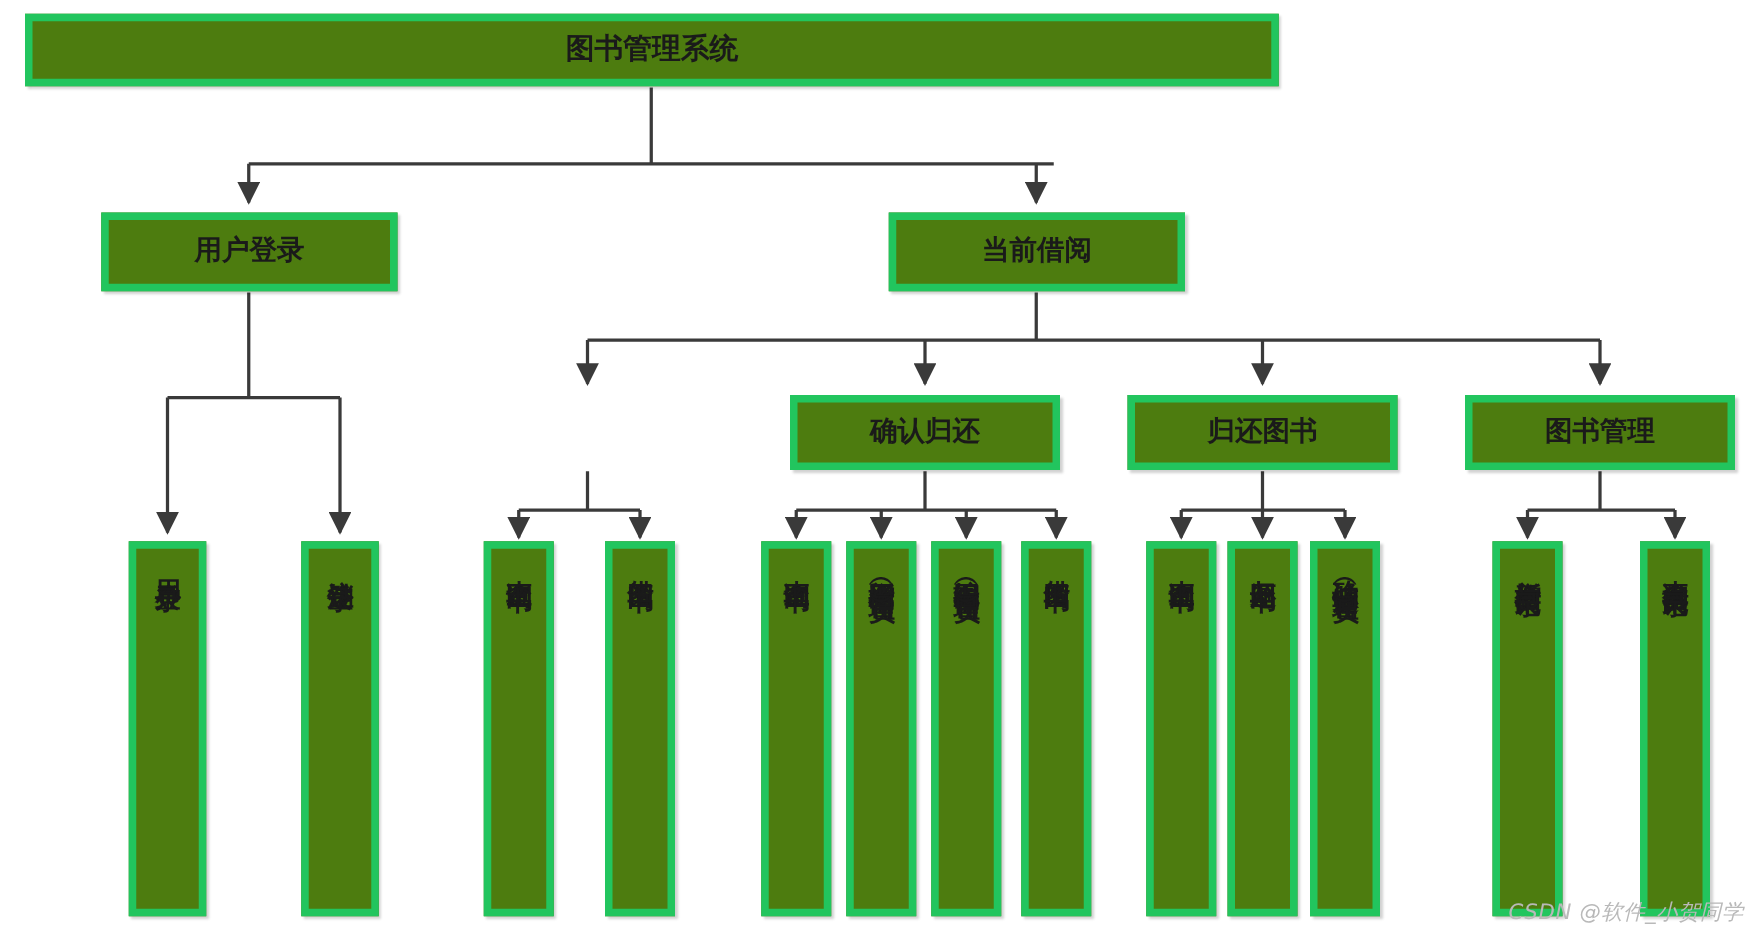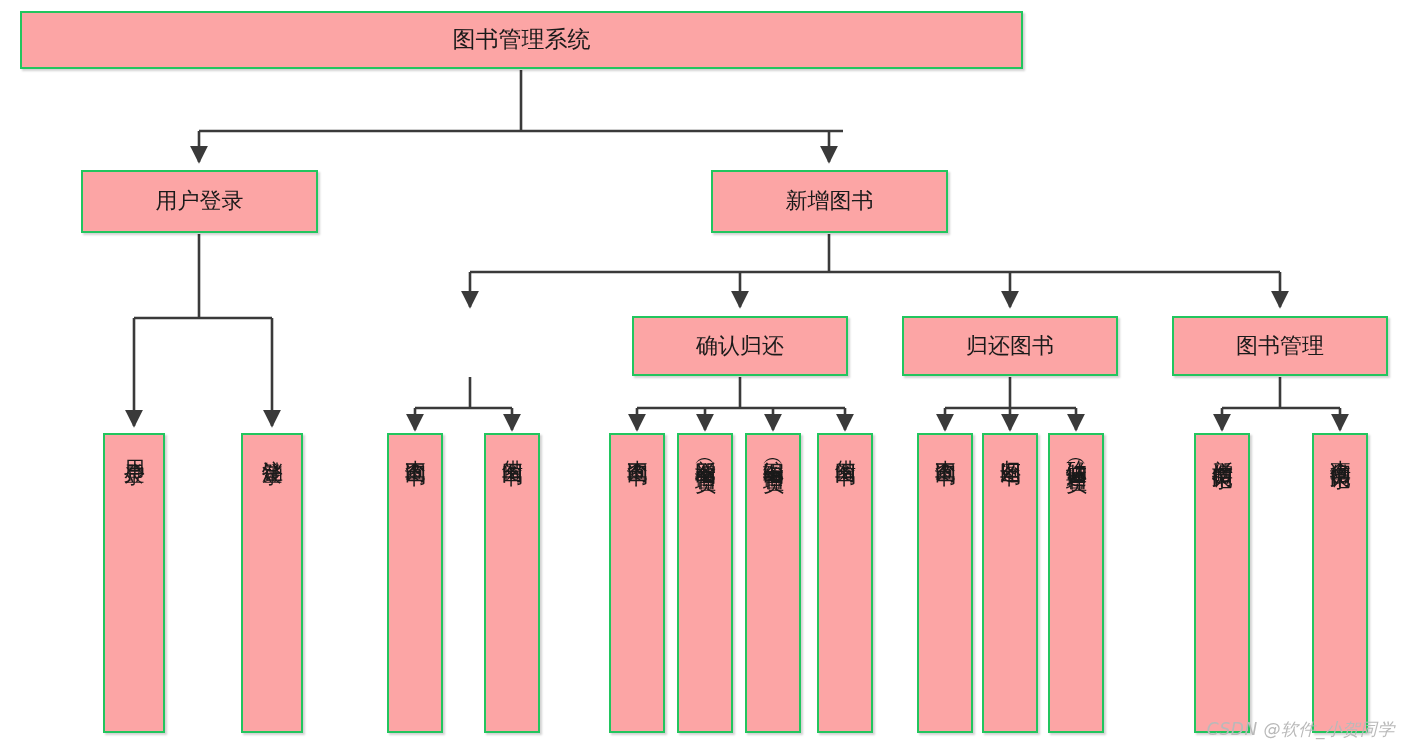--- a/index.html
+++ b/index.html
@@ -20,26 +20,27 @@
   #wires {
     position: absolute;
     left: 0;
     top: 0;
     width: 1405px;
     height: 747px;
   }
   .node {
     position: absolute;
     box-sizing: border-box;
-    border: 2px solid #22c55e;
-    background: #fca5a5;
+    border: 6px solid #22c55e;
+    background: #4d7c0f;
     display: flex;
     align-items: center;
     justify-content: center;
     box-shadow: 2px 2px 2px rgba(0,0,0,0.18);
+    font-weight: bold;
   }
   .node .label {
     color: #1a1a1a;
     line-height: 1.28;
     text-align: center;
     white-space: pre-line;
   }
   .node.horiz .label {
     font-size: 22px;
   }
@@ -127,21 +128,21 @@
 
   <div class="node root horiz" style="left:20px; top:11px; width:1003px; height:58px;">
     <span class="label">图书管理系统</span>
   </div>
 
   <div class="node horiz" style="left:81px; top:170px; width:237px; height:63px;">
     <span class="label">用户登录</span>
   </div>
 
   <div class="node horiz" style="left:711px; top:170px; width:237px; height:63px;">
-    <span class="label">新增图书</span>
+    <span class="label">当前借阅</span>
   </div>
 
 
   <div class="node horiz" style="left:632px; top:316px; width:216px; height:60px;">
     <span class="label">确认归还</span>
   </div>
 
   <div class="node horiz" style="left:902px; top:316px; width:216px; height:60px;">
     <span class="label">归还图书</span>
   </div>

